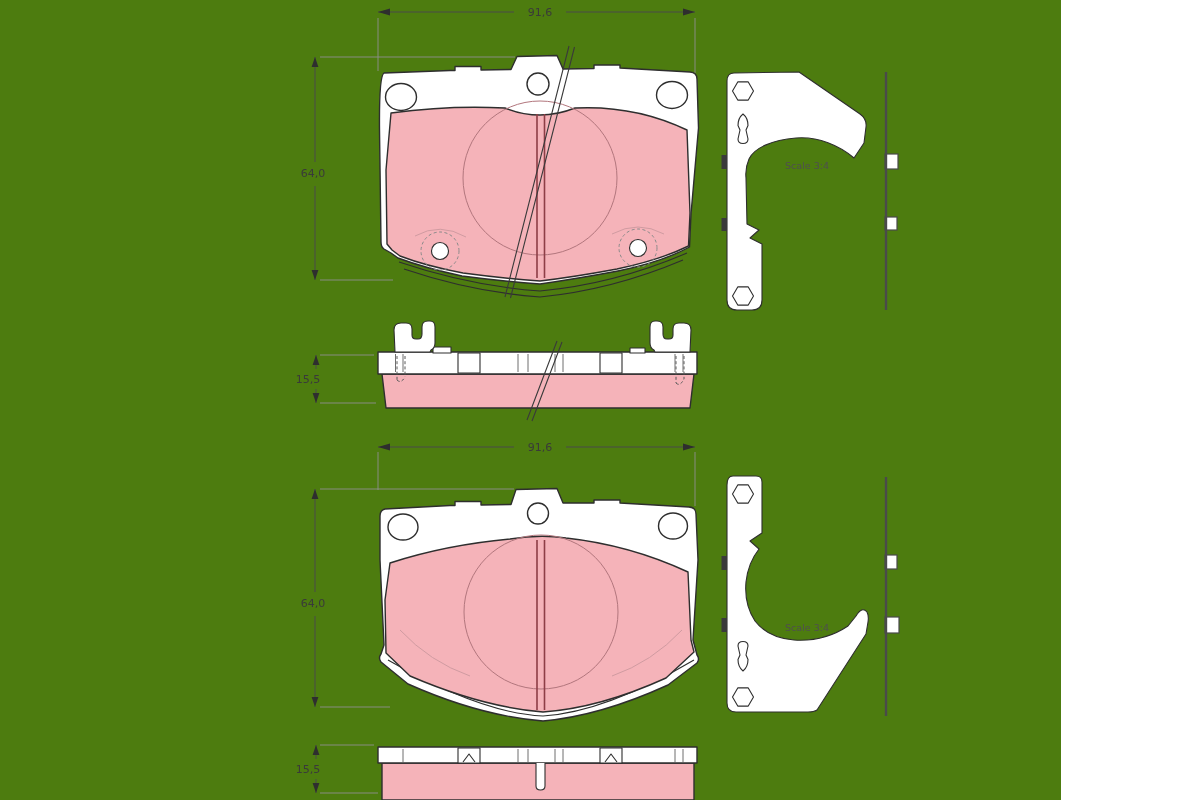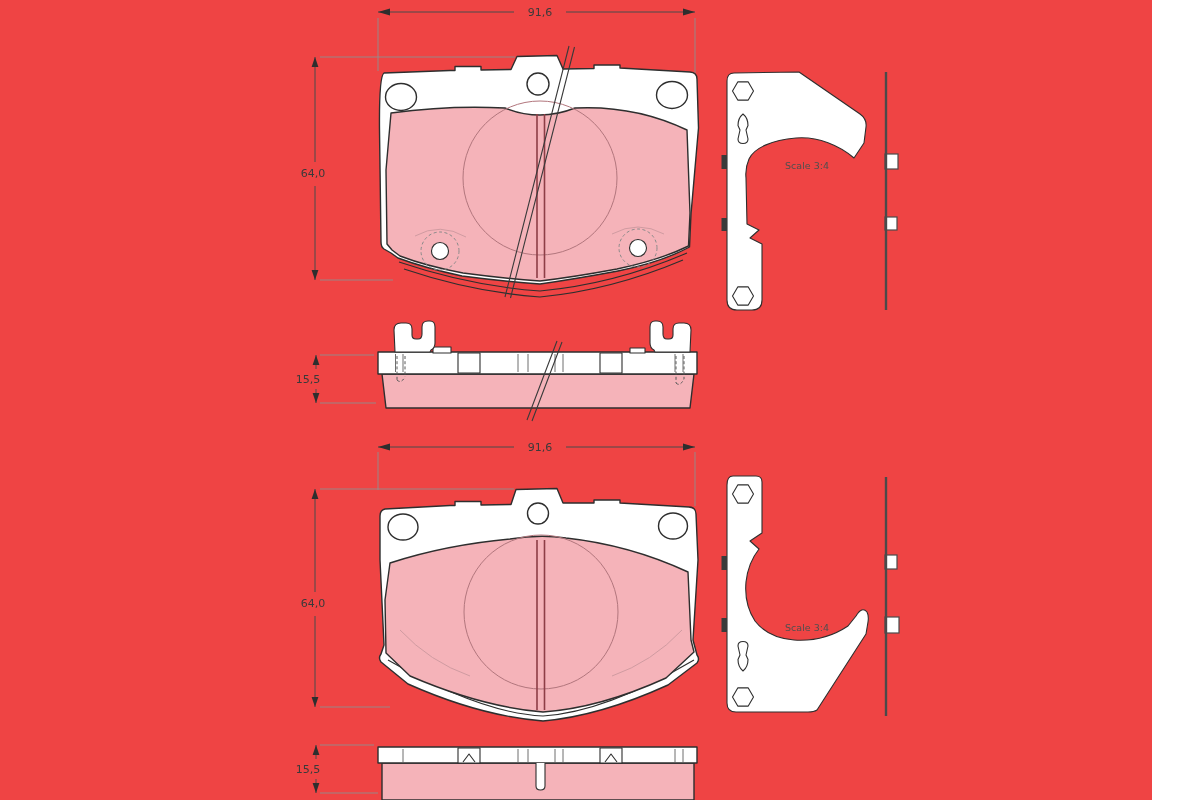--- a/index.html
+++ b/index.html
@@ -1,16 +1,16 @@
 <!DOCTYPE html>
 <html><head>
 <meta charset="utf-8">
 <style>
   html,body{margin:0;padding:0;background:#fff;}
-  .stage{position:relative;width:1152px;height:800px;background:#ef4444;overflow:hidden;
+  .stage{position:relative;width:1061px;height:800px;background:#4d7c0f;overflow:hidden;
          font-family:"DejaVu Sans","Liberation Sans",sans-serif;}
   svg{display:block;position:absolute;inset:0;}
   .outline-thin{fill:none;stroke:#2e2e2e;stroke-width:1.1;stroke-linejoin:round;}
   .white-part{fill:#ffffff;stroke:#2e2e2e;stroke-width:1.4;stroke-linejoin:round;}
   .white-part-thin{fill:#ffffff;stroke:#2e2e2e;stroke-width:1.1;stroke-linejoin:round;}
   .pink{fill:#f5b3b9;stroke:#2e2e2e;stroke-width:1.4;stroke-linejoin:round;}
   .contact-circle{fill:none;stroke:#b2767d;stroke-width:1;}
   .slot-line{stroke:#8e3e46;stroke-width:1.6;}
   .faint{fill:none;stroke:#d09ba1;stroke-width:1;}
   .hidden-dash{fill:none;stroke:#5a5a5a;stroke-width:1;stroke-dasharray:3 2.2;}

